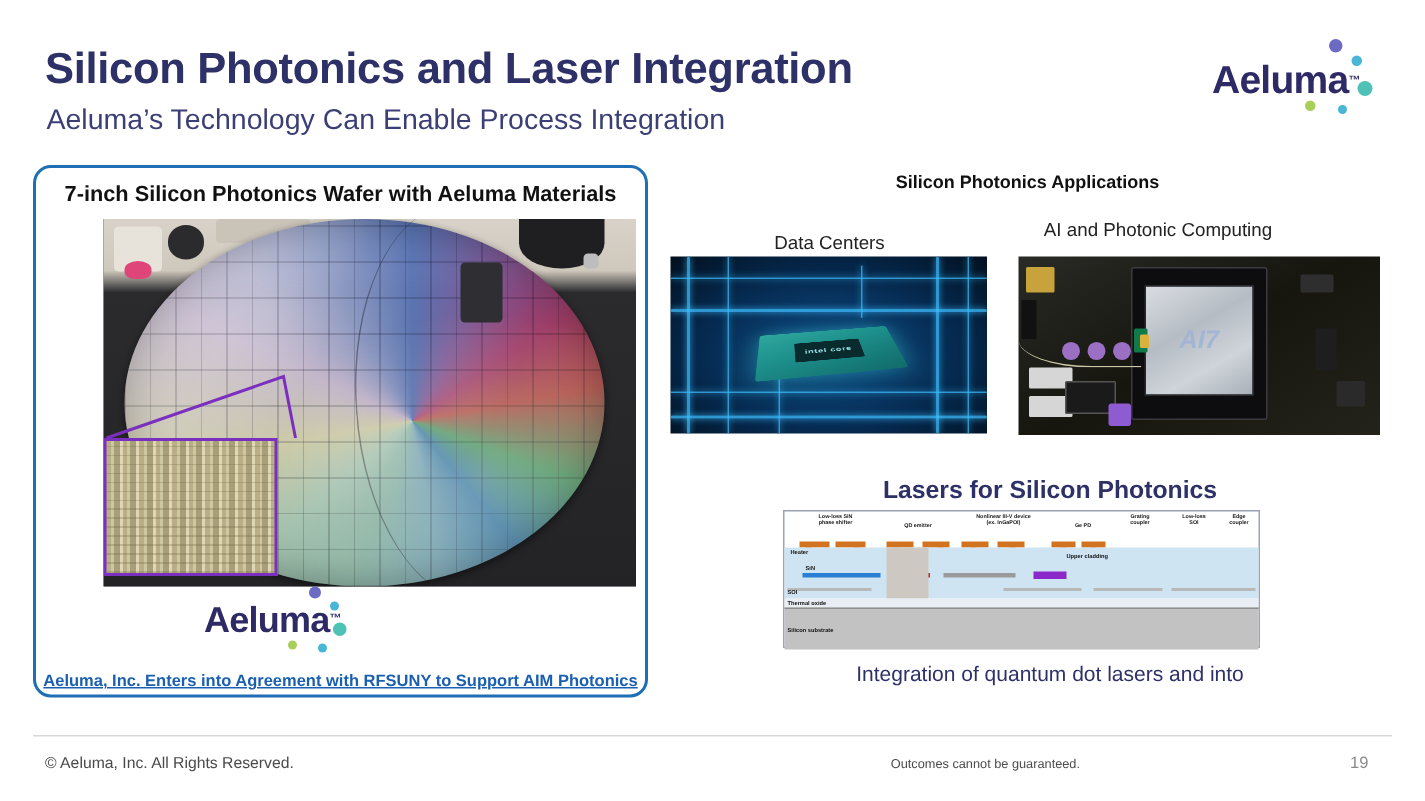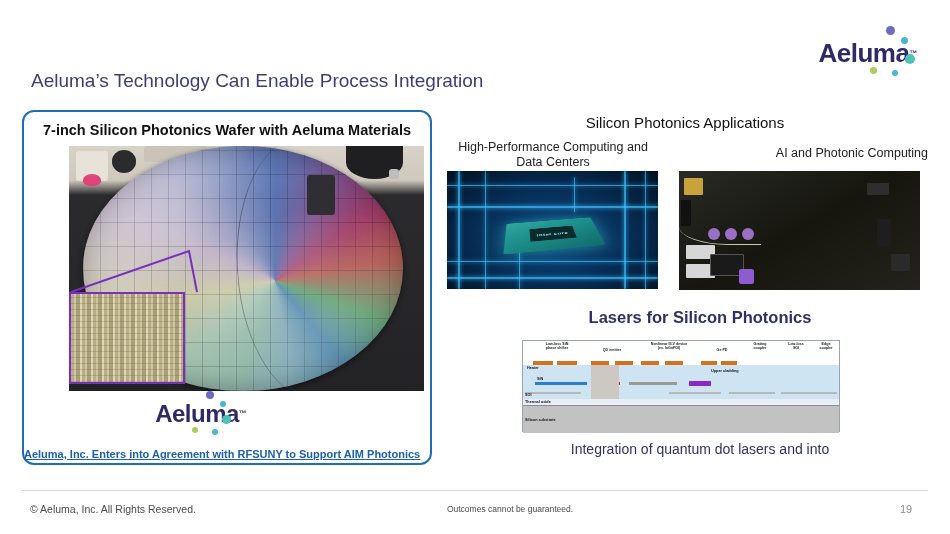--- a/index.html
+++ b/index.html
@@ -16,21 +16,21 @@
     position: absolute; left: 30px; top: 30px;
     font-size: 29px; font-weight: bold; color: #2e3168;
     letter-spacing: -0.2px;
   }
   .subtitle {
     position: absolute; left: 31px; top: 70px;
     font-size: 19px; font-weight: normal; color: #3b3f75;
   }
 
   
-  .logo-wrap { position: absolute; text-align: center; }
+  .logo-wrap { position: absolute; }
   .logo-text {
     font-size: 26px; font-weight: bold; color: #2e2a66;
     letter-spacing: -0.5px; line-height: 1;
   }
   .logo-tm { font-size: 8px; vertical-align: super; font-weight: bold; color: #2e2a66; }
   .dot { position: absolute; border-radius: 50%; }
 
   
   .card {
     position: absolute; left: 22px; top: 110px;
@@ -97,28 +97,28 @@
       #b9ae86;
   }
   .inset-box::after{
     content:""; position:absolute; inset:0;
     background: repeating-linear-gradient(0deg, rgba(90,80,50,0.22) 0 1px, rgba(0,0,0,0) 1px 6px);
   }
 
   .logos-row { position:absolute; left:0; top:286px; width:100%; height:46px; }
   .card-link {
     position: absolute; left: 0; top: 336px; width: 100%;
-    font-size: 11px; font-weight: bold;
+    text-align: center; font-size: 11px; font-weight: bold;
     color: #1b5fb0; text-decoration: underline; cursor: pointer;
   }
 
   
   .apps-title {
     position:absolute; left: 445px; top: 114px; width: 480px;
-    text-align:center; font-size: 15px; font-weight: normal; color:#111;
+    text-align:center; font-size: 12px; font-weight: bold; color:#111;
   }
   .app-cap {
     position:absolute; font-size: 12.5px; color:#222; text-align:center; line-height:1.22;
   }
   .app-img { position:absolute; overflow:hidden; }
 
   
   .board-blue { background: radial-gradient(ellipse at 50% 55%, #0d4d86 0%, #062b52 55%, #02101f 100%); }
   .board-blue .trace { position:absolute; background: rgba(60,190,255,0.75); border-radius:1px;
     box-shadow: 0 0 4px rgba(60,190,255,0.9); }
@@ -152,21 +152,21 @@
   }
   .pkg-logo { position:absolute; inset:0; display:flex; align-items:center; justify-content:center;
     color:#9db2d6; font-size:17px; font-weight:bold; font-style:italic; opacity:0.8; }
   .fiber {
     position:absolute; left:0; top:36%; width:34%; height:26%;
     border-bottom:1px solid #cfc8a8; border-left:0; border-radius:0 0 0 60%;
   }
 
   
   .lasers-title {
-    position:absolute; left:500px; top:308px; width:400px;
+    position:absolute; left:500px; top:318px; width:400px;
     text-align:center; font-size:16.5px; font-weight:bold; color:#2e3168;
   }
   .fig {
     position:absolute; left:522px; top:340px; width:318px; height:92px;
     background:#ffffff; border:1px solid #9aa2b5;
   }
   .fig-labels { position:absolute; left:0; top:0; width:100%; height:24px; }
   .flab { position:absolute; font-size:3.6px; font-weight:bold; color:#1a1a1a;
     text-align:center; line-height:1.25; }
   .fig-clad {
@@ -188,29 +188,30 @@
   .gepd { position:absolute; background:#8b28c9; height:5px; }
   .grey-bar { position:absolute; background:#b8b8b8; height:2px; }
   .fig-caption {
     position:absolute; left:495px; top:440px; width:410px;
     text-align:center; font-size:14px; color:#2e3168; line-height:1.35;
   }
 
   
   .footer-rule { position:absolute; left:22px; top:490px; width:906px; height:1px; background:#d7d7d7; }
   .copyright { position:absolute; left:30px; top:503px; font-size:10.5px; color:#4a4a4a; }
-  .sources { position:absolute; left:300px; top:503px; width:420px; text-align:center;
+  .sources { position:absolute; left:300px; top:503px; width:420px; text-align:right;
     font-size:8.5px; color:#4a4a4a; line-height:1.5; }
   .pagenum { position:absolute; left:900px; top:503px; font-size:11px; color:#8a8a8a; }
 </style>
 </head>
 <body>
 
 <div class="slide">
 
+  <div class="title">Silicon Photonics and Laser Integration</div>
   <div class="subtitle">Aeluma’s Technology Can Enable Process Integration</div>
 
   <div class="logo-wrap" style="left:808px; top:40px; width:120px; height:46px;">
     <span class="logo-text">Aeluma</span><span class="logo-tm">™</span>
     <span class="dot" style="left:78px; top:-14px; width:9px; height:9px; background:#6b6bc4;"></span>
     <span class="dot" style="left:93px; top:-3px; width:7px; height:7px; background:#49b6d6;"></span>
     <span class="dot" style="left:97px; top:14px; width:10px; height:10px; background:#4fc2b8;"></span>
     <span class="dot" style="left:62px; top:27px; width:7px; height:7px; background:#a8cf5a;"></span>
     <span class="dot" style="left:84px; top:30px; width:6px; height:6px; background:#49b6d6;"></span>
   </div>
@@ -254,58 +255,65 @@
       </div>
 
     </div>
 
     <div class="card-link">Aeluma, Inc. Enters into Agreement with RFSUNY to Support AIM Photonics</div>
   </div>
 
   <div class="apps-title">Silicon Photonics Applications</div>
 
   <div class="app-cap" style="left:447px; top:140px; width:212px;">
-    <span>High-Performance Computing and</span><br>
+    <br>
     <span>Data Centers</span>
   </div>
 
   <div class="app-img board-blue" style="left:447px; top:171px; width:211px; height:118px;">
     <span class="trace" style="left:5%;  top:0;   width:2px; height:100%;"></span>
     <span class="trace" style="left:18%; top:0;   width:1px; height:100%;"></span>
     <span class="trace" style="left:84%; top:0;   width:2px; height:100%;"></span>
     <span class="trace" style="left:94%; top:0;   width:1px; height:100%;"></span>
     <span class="trace" style="left:0;   top:12%; width:100%; height:1px;"></span>
     <span class="trace" style="left:0;   top:30%; width:100%; height:2px;"></span>
     <span class="trace" style="left:0;   top:76%; width:100%; height:1px;"></span>
     <span class="trace" style="left:0;   top:90%; width:100%; height:2px;"></span>
     <span class="trace" style="left:60%; top:5%;  width:1px; height:30%;"></span>
     <span class="trace" style="left:34%; top:60%; width:1px; height:40%;"></span>
     <div class="chip-teal">
       <span class="die"></span>
       <span class="die-txt">intel core</span>
     </div>
   </div>
 
-  <div class="app-cap" style="left:688px; top:146px; width:240px;text-align:right;">
+  <div class="app-cap" style="left:652px; top:146px; width:240px;">
     <span>AI and Photonic Computing</span>
   </div>
 
   <div class="app-img board-dark" style="left:679px; top:171px; width:241px; height:119px;">
     <span class="comp" style="left:2%;  top:6%;  width:8%;  height:14%; background:#c8a23a;"></span>
     <span class="comp" style="left:1%;  top:24%; width:4%;  height:22%; background:#111;"></span>
     <span class="comp" style="left:3%;  top:62%; width:12%; height:12%; background:#d6d6d6;"></span>
     <span class="comp" style="left:3%;  top:78%; width:12%; height:12%; background:#d6d6d6;"></span>
     <span class="comp" style="left:12%; top:48%; width:5%;  height:10%; background:#9a6fc4; border-radius:50%;"></span>
     <span class="comp" style="left:19%; top:48%; width:5%;  height:10%; background:#9a6fc4; border-radius:50%;"></span>
     <span class="comp" style="left:26%; top:48%; width:5%;  height:10%; background:#9a6fc4; border-radius:50%;"></span>
     <span class="comp" style="left:13%; top:70%; width:14%; height:18%; background:#1a1a1a; border:1px solid #555;"></span>
     <span class="comp" style="left:25%; top:82%; width:6%;  height:13%; background:#8f5bd0; border-radius:2px;"></span>
     <span class="comp" style="left:78%; top:10%; width:9%;  height:10%; background:#2e2e2e;"></span>
     <span class="comp" style="left:82%; top:40%; width:6%;  height:24%; background:#1e1e1e;"></span>
     <span class="comp" style="left:88%; top:70%; width:8%;  height:14%; background:#2a2a2a;"></span>
+    <div class="pkg-frame">
+      <span class="pkg-die">
+        <span class="pkg-logo">AI7</span>
+      </span>
+      <span class="comp" style="left:2%; top:40%; width:9%; height:16%; background:#117a4a;"></span>
+      <span class="comp" style="left:6%; top:44%; width:7%; height:9%; background:#d8b23a;"></span>
+    </div>
     <span class="fiber"></span>
   </div>
 
   <div class="lasers-title">Lasers for Silicon Photonics</div>
 
   <div class="fig">
     <div class="fig-labels">
       <div class="flab" style="left:6px;  top:1px; width:56px;">
         <span>Low-loss SiN</span><br>
         <span>phase shifter</span>

